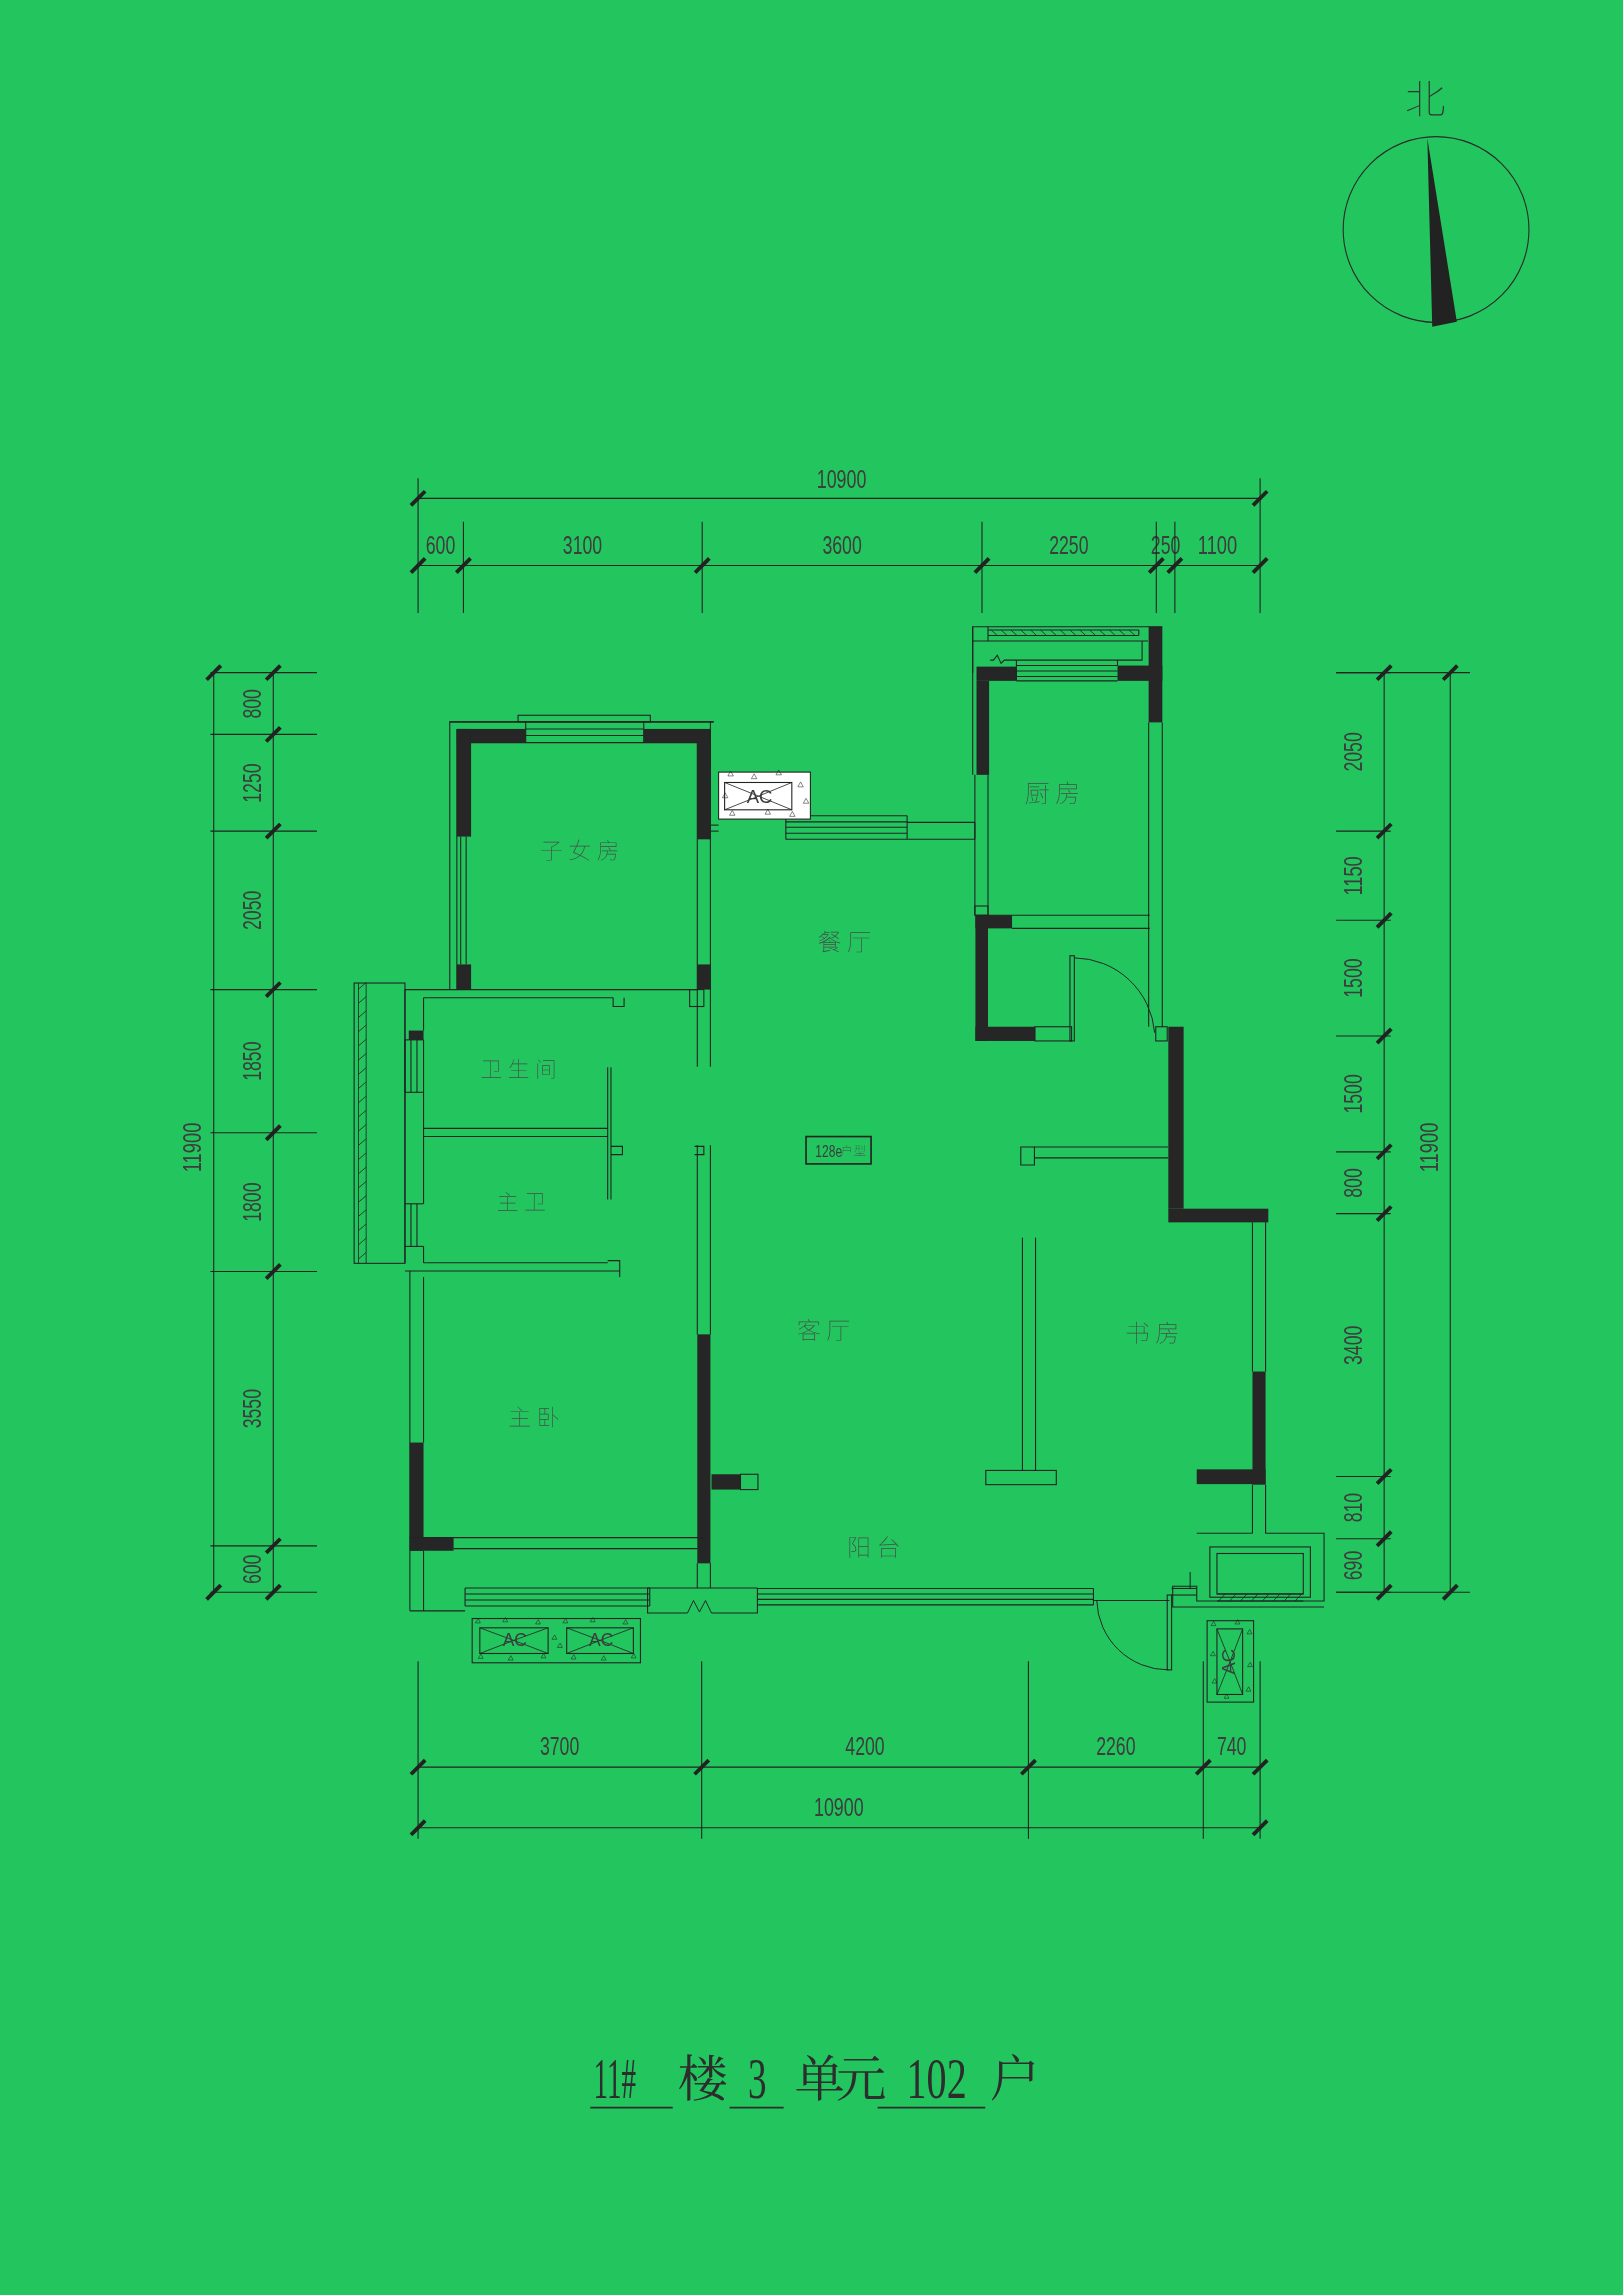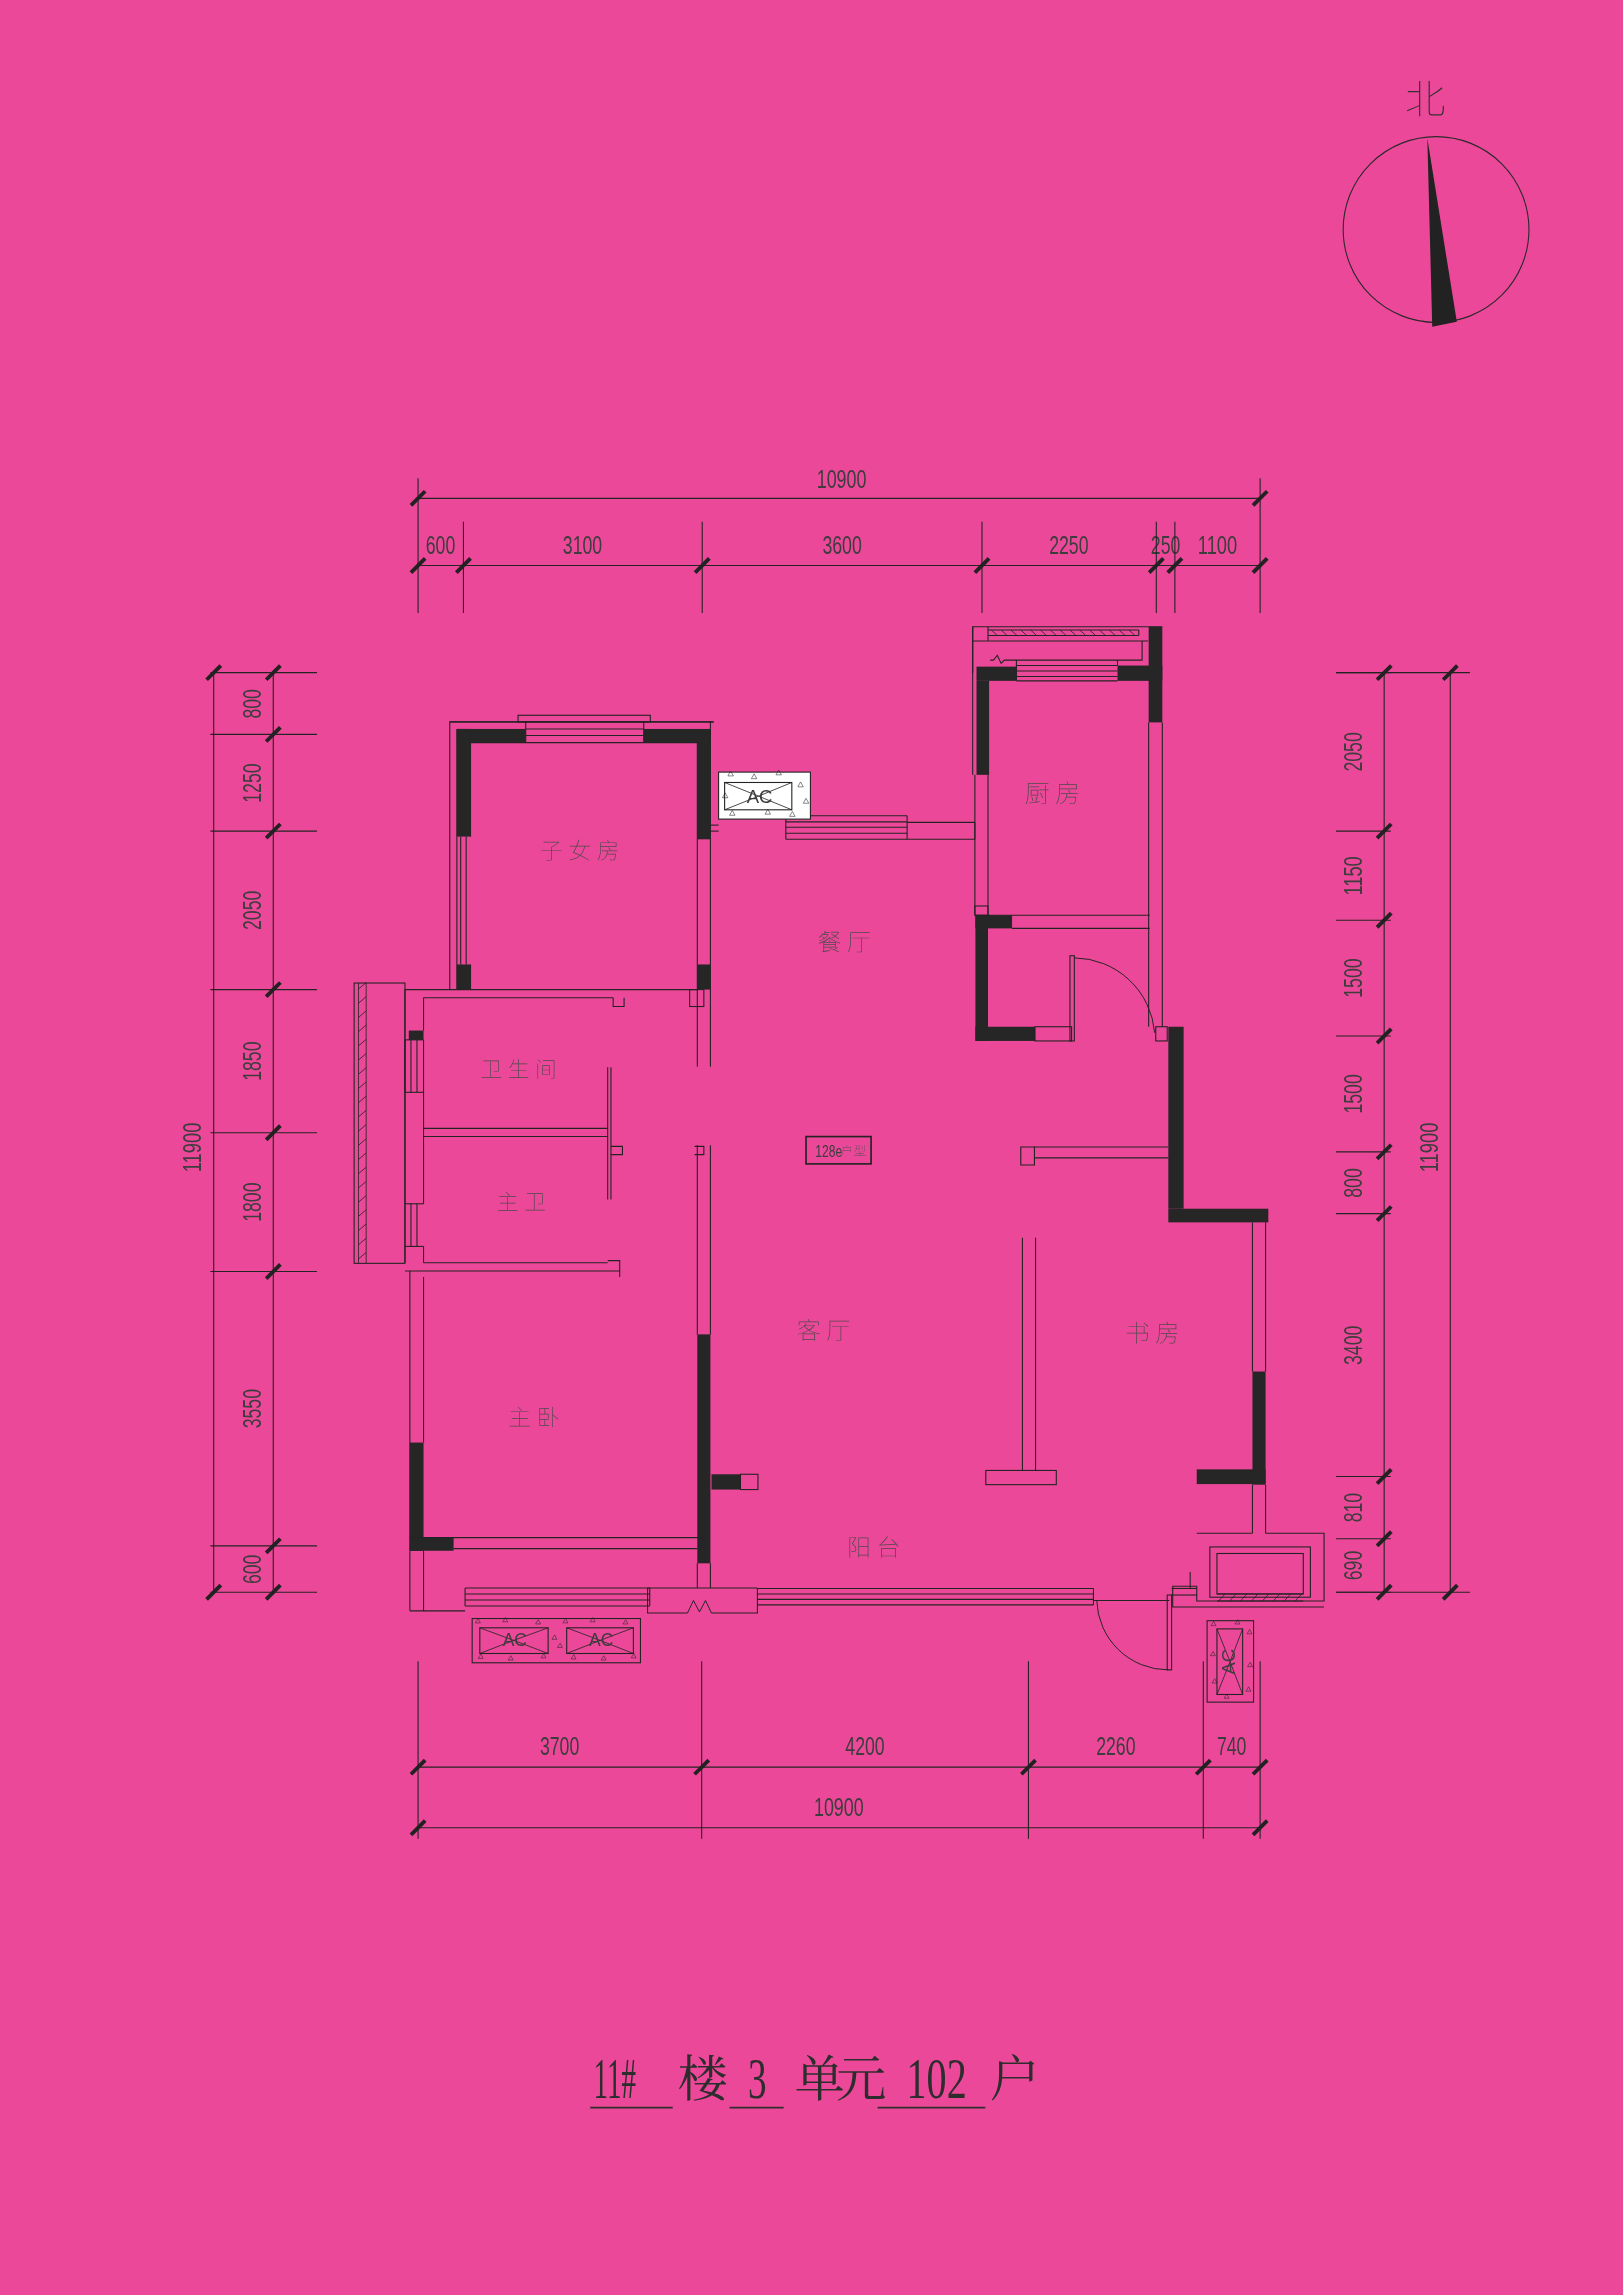--- a/index.html
+++ b/index.html
@@ -1,15 +1,15 @@
 <!DOCTYPE html>
 <html style="font-size:8.7px"><head><meta charset="utf-8">
 <style>
 html,body{margin:0;padding:0;background:#fff;}
-#sheet{position:relative;width:1623px;height:2295px;background:#ec4899;}
+#sheet{position:relative;width:1623px;height:2295px;background:#22c55e;}
 svg{position:absolute;top:0;left:0;}
 </style></head><body>
 <div id="sheet">
 <svg width="1623" height="2295" viewBox="0 0 2970 4200" xmlns="http://www.w3.org/2000/svg">
 
 <circle cx="2628" cy="420" r="170" stroke="#2a2a2a" stroke-width="2" fill="none"></circle>
 
 <polygon points="2612,253 2621,598 2666,589" fill="#222"></polygon>
 
 <path transform="translate(2571.0 208.1) scale(0.07400 -0.07400)" d="M47 86 63 60 350 182V-64H379V810H350V560H73V530H350V210C238 163 124 115 47 86ZM907 652C842 586 723 509 616 444V810H586V47C586 -26 608 -44 680 -44C698 -44 850 -44 868 -44C951 -44 961 12 967 185C958 187 947 193 938 201C931 31 924 -15 869 -15C835 -15 704 -15 678 -15C627 -15 616 -3 616 46V414C728 480 853 559 932 629Z" fill="#333"></path>

